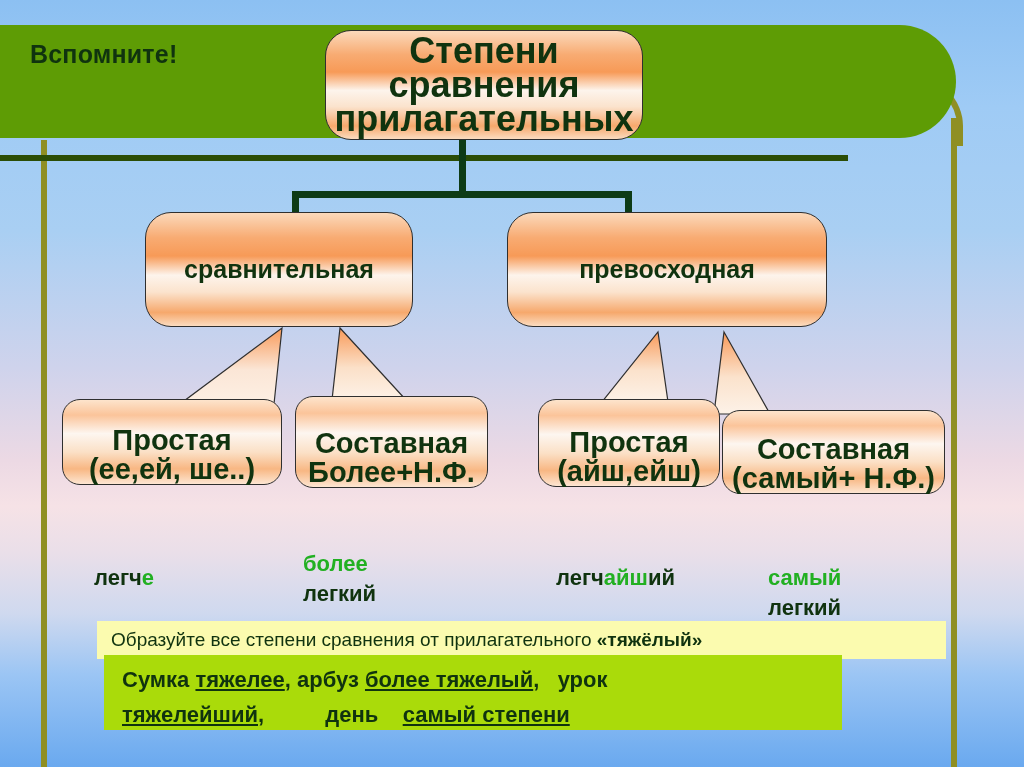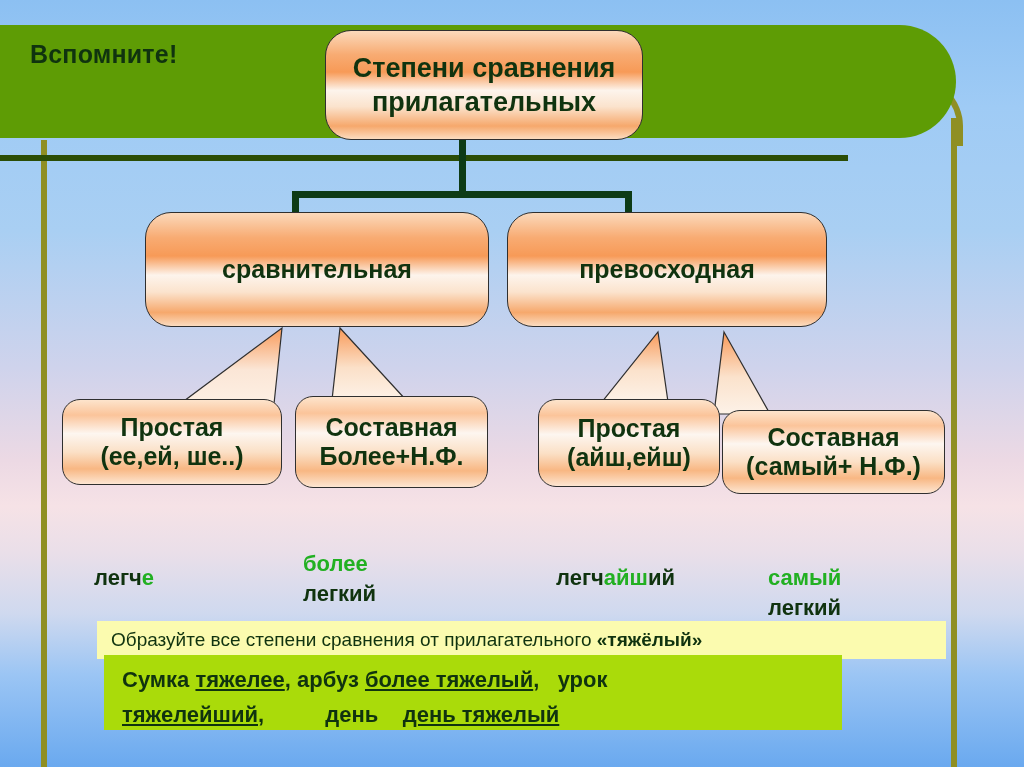--- a/index.html
+++ b/index.html
@@ -118,54 +118,54 @@
     color: #10330f;
     font-weight: bold;
     box-sizing: border-box;
   }
 
   .title-box {
     left: 325px;
     top: 30px;
     width: 318px;
     height: 110px;
-    font-size: 27px;
+    font-size: 36px;
     line-height: 34px;
     border-radius: 26px;
     z-index: 5;
   }
 
   .branch-box {
     top: 212px;
     height: 115px;
     font-size: 25px;
     border-radius: 26px;
   }
-  .branch-comparative { left: 145px; width: 344px; }
+  .branch-comparative { left: 145px; width: 268px; }
   .branch-superlative { left: 507px; width: 320px; }
 
   
   .callout {
     position: absolute;
     border: 1px solid #2f2f2f;
     border-radius: 18px;
     background: linear-gradient(to bottom,
         #fde4cc 0%,
         #fbc49a 18%,
         #fdf6f0 40%,
         #fbe0c6 62%,
         #f8b783 82%,
         #fde6d2 100%);
     display: flex;
-    align-items: center;
+    align-items: flex-end;
     justify-content: center;
     text-align: center;
     color: #10330f;
     font-weight: bold;
-    font-size: 25px;
+    font-size: 29px;
     line-height: 29px;
     box-sizing: border-box;
     z-index: 4;
   }
   .cal-1 { left: 62px;  top: 399px; width: 220px; height: 86px; }
   .cal-2 { left: 295px; top: 396px; width: 193px; height: 92px; }
   .cal-3 { left: 538px; top: 399px; width: 182px; height: 88px; }
   .cal-4 { left: 722px; top: 410px; width: 223px; height: 84px; }
 
   .tail {
@@ -340,16 +340,16 @@
     <span class="hl">самый</span>
     <span class="line2">легкий</span>
   </div>
 
   <div class="task-strip">
     <div class="task-text"><span>Образуйте все степени сравнения от прилагательного </span><b>«тяжёлый»</b></div>
   </div>
 
   <div class="answer-box">
     <div class="answer-line"><span>Сумка </span><span class="u">тяжелее</span><span>, арбуз </span><span class="u">более тяжелый</span><span>,   урок</span></div>
-    <div class="answer-line"><span class="u">тяжелейший</span><span>,          день    </span><span class="u">день тяжелый</span></div>
+    <div class="answer-line"><span class="u">тяжелейший</span><span>,          день    </span><span class="u">самый степени</span></div>
   </div>
 
 </div>
 
 </body></html>

